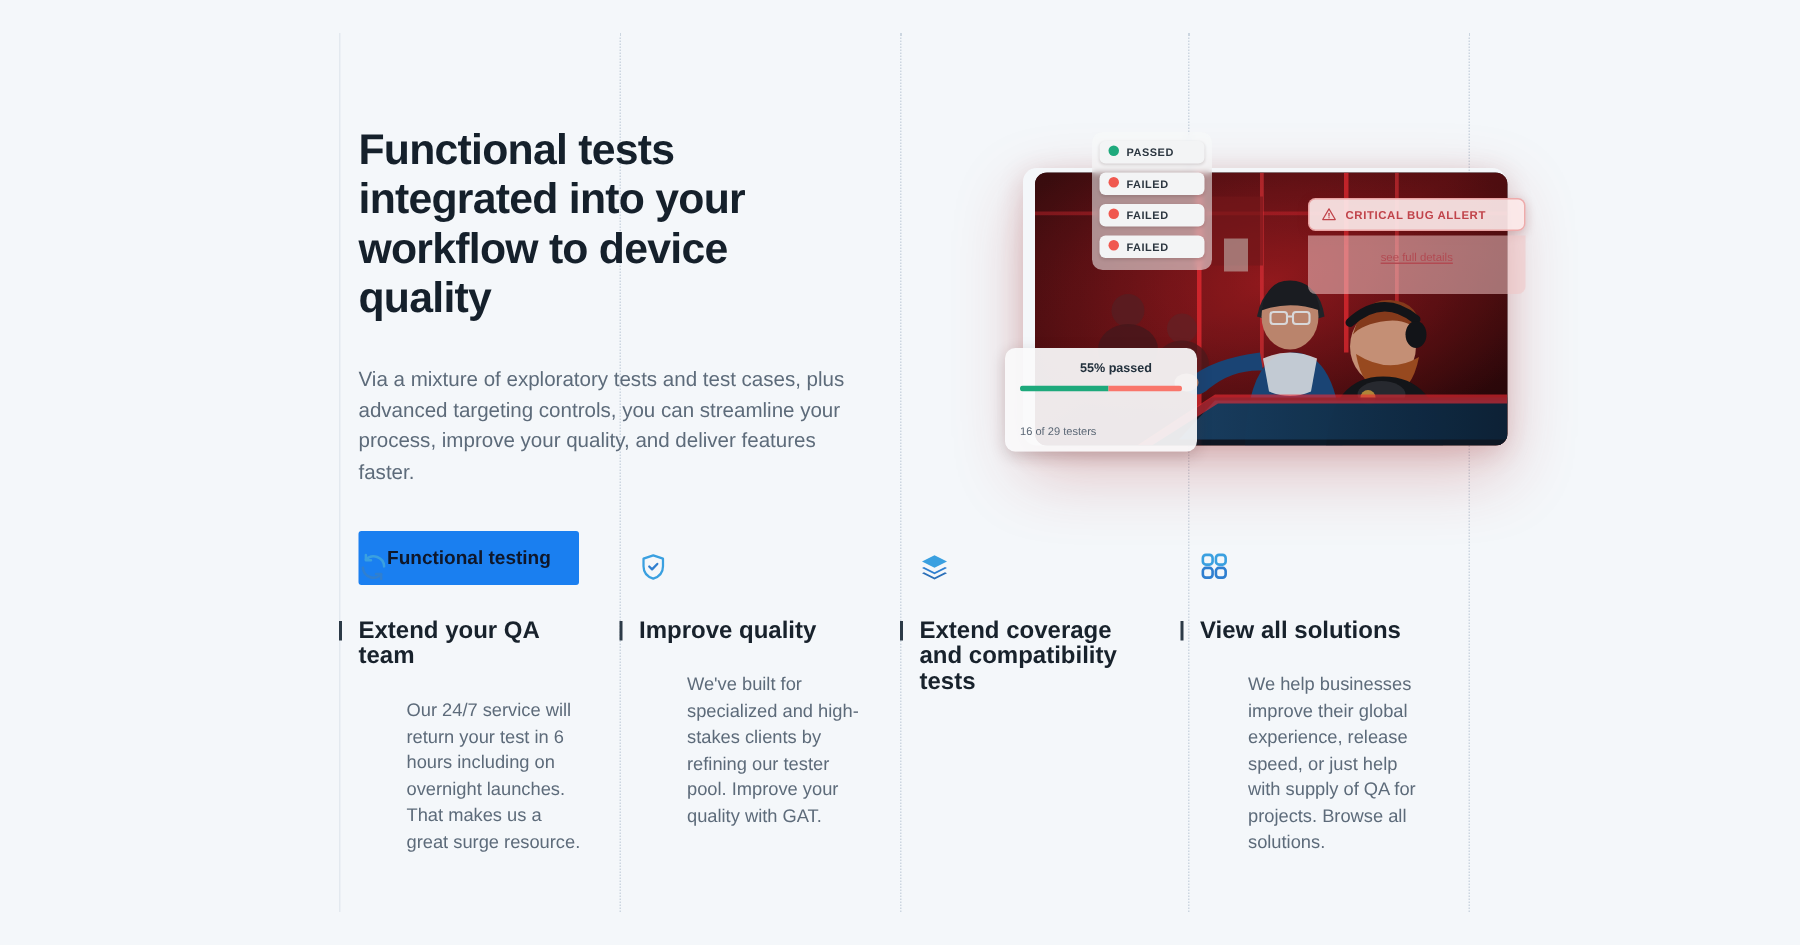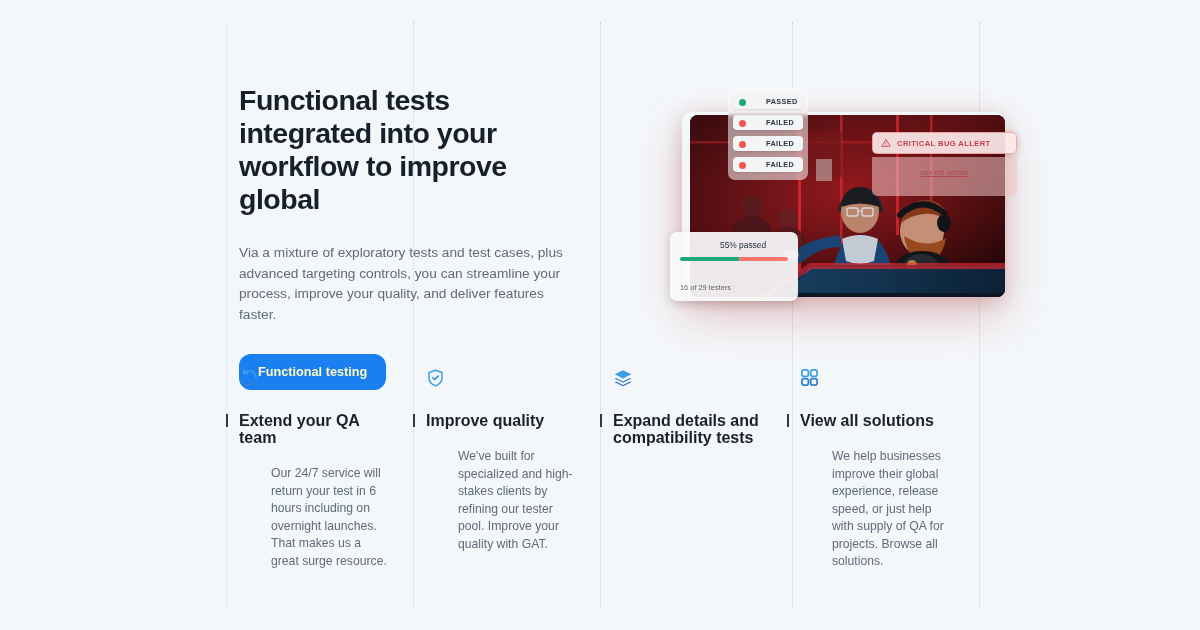--- a/index.html
+++ b/index.html
@@ -54,25 +54,25 @@
     margin-top: 27px;
     font-size: 13.7px;
     line-height: 20.5px;
     color: #5d6b7a;
     width: 325px;
   }
   .cta {
     margin-top: 29px;
     display: inline-block;
     background: #1a7ff0;
-    color: #fef9c3;
+    color: #0f172a;
     font-size: 12.7px;
     font-weight: 700;
     border: none;
-    border-radius: 12px;
+    border-radius: 2px;
     padding: 11px 19px;
     cursor: pointer;
     font-family: "Liberation Sans", sans-serif;
   }
 
   
   .media {
     position: absolute;
     left: 660px;
     top: 80px;
@@ -107,22 +107,22 @@
     left: 68px;
     top: 8px;
     width: 80px;
     padding: 6px 5px 8px 5px;
     border-radius: 7px;
     background: rgba(248, 249, 250, 0.55);
     backdrop-filter: blur(2px);
   }
   .status-chip {
     display: flex;
-    align-items: flex-end;
-    gap: 20px;
+    align-items: flex-start;
+    gap: 5px;
     background: #f3f4f5;
     border-radius: 4px;
     padding: 3px 6px;
     margin-bottom: 6px;
     box-shadow: 0 1px 2px rgba(40, 20, 20, 0.14);
   }
   .status-chip:last-child { margin-bottom: 0; }
   .status-dot {
     width: 7px; height: 7px; border-radius: 50%;
     flex: 0 0 auto;
@@ -179,21 +179,21 @@
     left: 10px;
     top: 152px;
     width: 128px;
     background: rgba(250, 250, 251, 0.93);
     border-radius: 7px;
     padding: 8px 10px 9px;
     box-shadow: 0 3px 10px rgba(60, 30, 30, 0.18);
   }
   .progress-title {
     font-size: 8.4px;
-    font-weight: 400;
+    font-weight: 700;
     color: #22303c;
     padding-left: 40px;
   }
   .progress-track {
     margin-top: 7px;
     height: 3.5px;
     border-radius: 2px;
     display: flex;
     overflow: hidden;
   }
@@ -252,21 +252,21 @@
 </head>
 <body>
 
 <div class="divider solid div-1"></div>
 <div class="divider dotted div-2"></div>
 <div class="divider dotted div-3"></div>
 <div class="divider dotted div-4"></div>
 <div class="divider dotted div-5"></div>
 
 <section class="hero">
-  <h1 class="hero-title">Functional tests integrated into your workflow to improve global</h1>
+  <h1 class="hero-title">Functional tests integrated into your workflow to device quality</h1>
   <p class="hero-sub">Via a mixture of exploratory tests and test cases, plus advanced targeting controls, you can streamline your process, improve your quality, and deliver features faster.</p>
   <button class="cta">Functional testing</button>
 </section>
 
 <section class="media">
 
   <div class="photo-glow"></div>
 
   <div class="photo">
     <svg viewBox="0 0 315 182" preserveAspectRatio="none" aria-hidden="true">
@@ -411,21 +411,21 @@
   <div class="feature">
     <div class="f-icon">
       <svg width="20" height="20" viewBox="0 0 24 24" aria-hidden="true">
         <path d="M12 2.6 22 7.6 12 12.6 2 7.6z" fill="#3aa0e0"></path>
         <path d="M3.6 12 12 16.2 20.4 12 22 12.8 12 17.8 2 12.8z" fill="#2f7fd0"></path>
         <path d="M3.6 16.2 12 20.4l8.4-4.2 1.6.8-10 5-10-5z" fill="#2a6fb8"></path>
       </svg>
     </div>
     <div class="f-head-row">
       <span class="f-accent"></span>
-      <h3 class="f-title">Expand details and compatibility tests</h3>
+      <h3 class="f-title">Extend coverage and compatibility tests</h3>
     </div>
   </div>
 
   <div class="feature">
     <div class="f-icon">
       <svg width="19" height="19" viewBox="0 0 24 24" aria-hidden="true">
         <rect x="2.4" y="2.4" width="8.2" height="8.2" rx="2.6" fill="none" stroke="#3aa0e0" stroke-width="2.2"></rect>
         <rect x="13.4" y="2.4" width="8.2" height="8.2" rx="2.6" fill="none" stroke="#3aa0e0" stroke-width="2.2"></rect>
         <rect x="2.4" y="13.4" width="8.2" height="8.2" rx="2.6" fill="none" stroke="#2f7fd0" stroke-width="2.2"></rect>
         <rect x="13.4" y="13.4" width="8.2" height="8.2" rx="2.6" fill="none" stroke="#2f7fd0" stroke-width="2.2"></rect>

